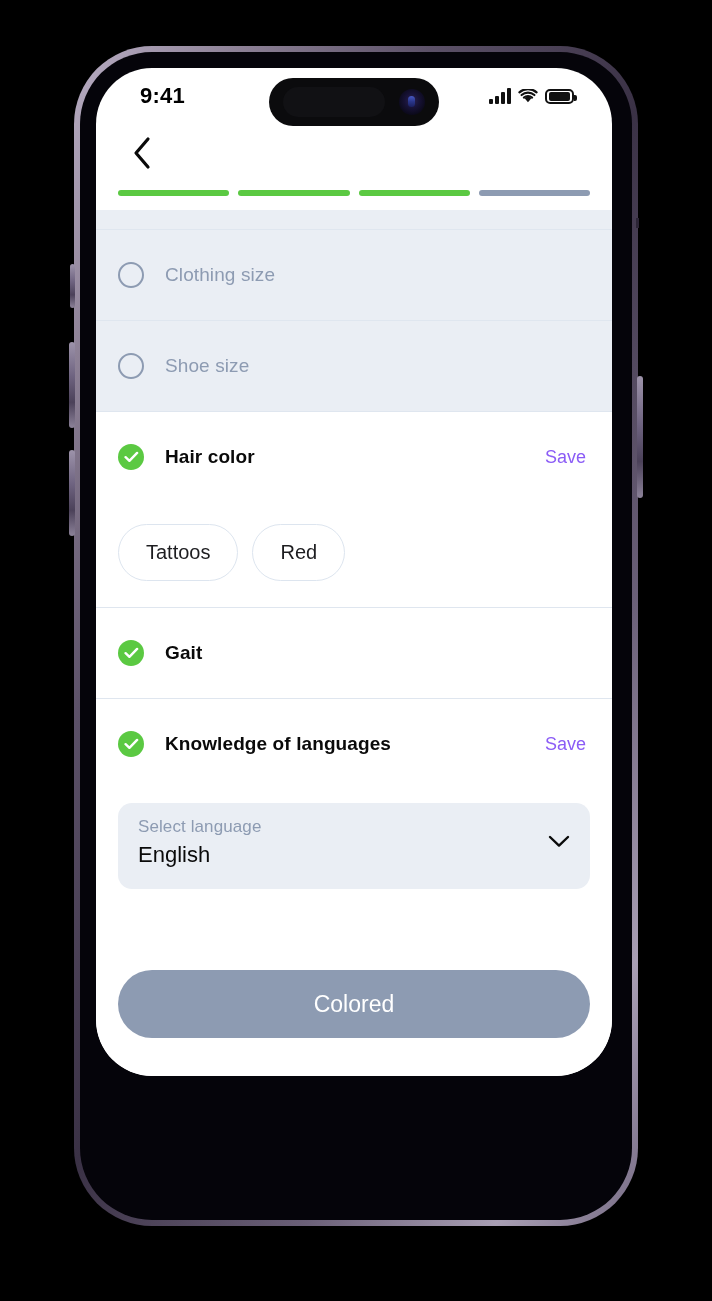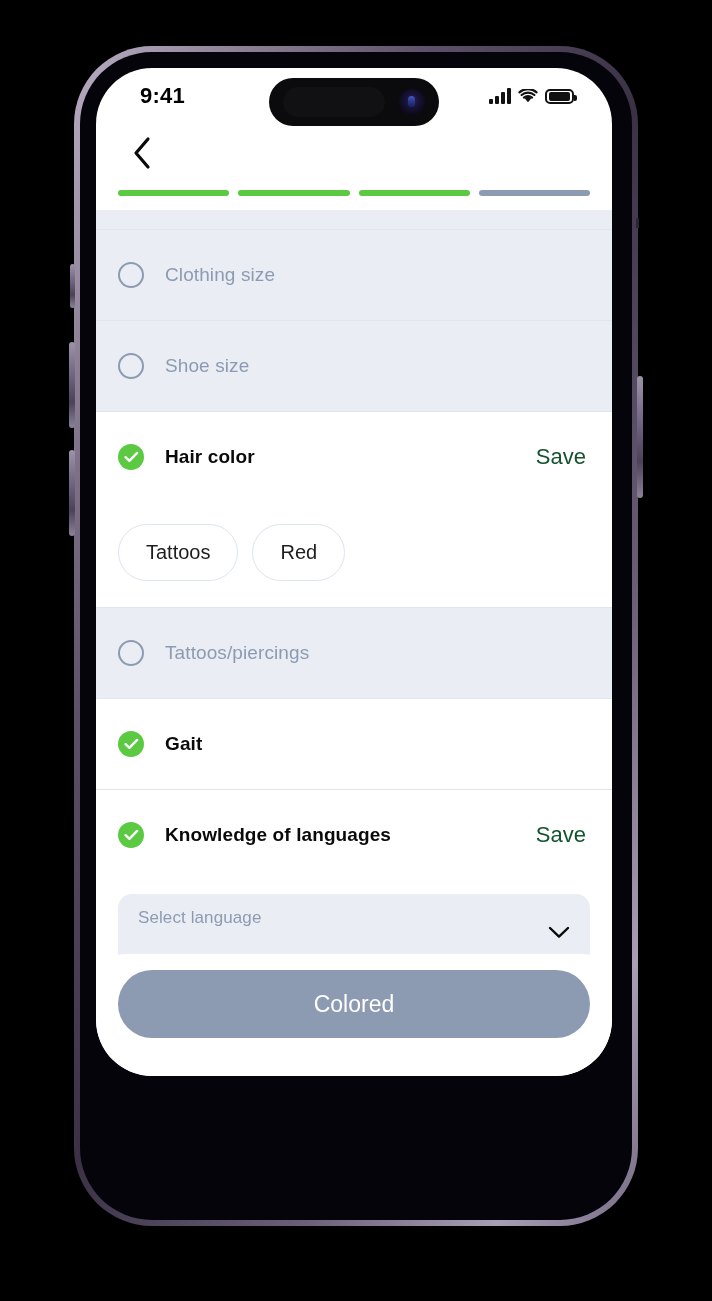--- a/index.html
+++ b/index.html
@@ -180,22 +180,22 @@
   }
   .status-dot.empty { border: 2px solid #8d9bb2; background: transparent; }
   .status-dot.done  { background: #5bc942; }
 
   .field-label { font-size: 19px; letter-spacing: .1px; }
   .field-row.disabled .field-label { color: #8d9bb2; font-weight: normal; }
   .field-row.active   .field-label { color: #0a0a0a; font-weight: bold; }
 
   .save-link {
     margin-left: auto;
-    font-size: 22px;
-    color: #14532d;
+    font-size: 18px;
+    color: #8b5cf6;
     cursor: pointer;
     padding-right: 4px;
   }
 
   
   #chip-row {
     display: flex;
     gap: 14px;
     padding: 22px 22px 26px 22px;
     background: #ffffff;
@@ -332,44 +332,41 @@
               <path d="M1.6 6.2 L5.4 9.8 L13.1 1.9" stroke="#fff" stroke-width="2.4" fill="none" stroke-linecap="round" stroke-linejoin="round"></path>
             </svg>
           </div>
           <span class="field-label">Hair color</span>
           <span class="save-link">Save</span>
         </div>
         <div id="chip-row">
           <div class="chip">Tattoos</div>
           <div class="chip">Red</div>
         </div>
-        <div class="field-row disabled">
-          <div class="status-dot empty"></div>
-          <span class="field-label">Tattoos/piercings</span>
-        </div>
         <div class="field-row active">
           <div class="status-dot done">
             <svg width="15" height="12" viewBox="0 0 15 12">
               <path d="M1.6 6.2 L5.4 9.8 L13.1 1.9" stroke="#fff" stroke-width="2.4" fill="none" stroke-linecap="round" stroke-linejoin="round"></path>
             </svg>
           </div>
           <span class="field-label">Gait</span>
         </div>
         <div class="field-row active">
           <div class="status-dot done">
             <svg width="15" height="12" viewBox="0 0 15 12">
               <path d="M1.6 6.2 L5.4 9.8 L13.1 1.9" stroke="#fff" stroke-width="2.4" fill="none" stroke-linecap="round" stroke-linejoin="round"></path>
             </svg>
           </div>
           <span class="field-label">Knowledge of languages</span>
           <span class="save-link">Save</span>
         </div>
         <div id="dropdown-wrap">
           <div id="language-select">
             <div id="select-label">Select language</div>
+            <div id="select-value">English</div>
             <svg id="chevron-down-icon" width="22" height="13" viewBox="0 0 22 13">
               <path d="M2 2 L11 10.6 L20 2" stroke="#0a0a0a" stroke-width="2.4" fill="none" stroke-linecap="round" stroke-linejoin="round"></path>
             </svg>
           </div>
         </div>
       </div>
 
     <div id="bottom-bar">
       <button id="proceed-button">Colored</button>
     </div>

